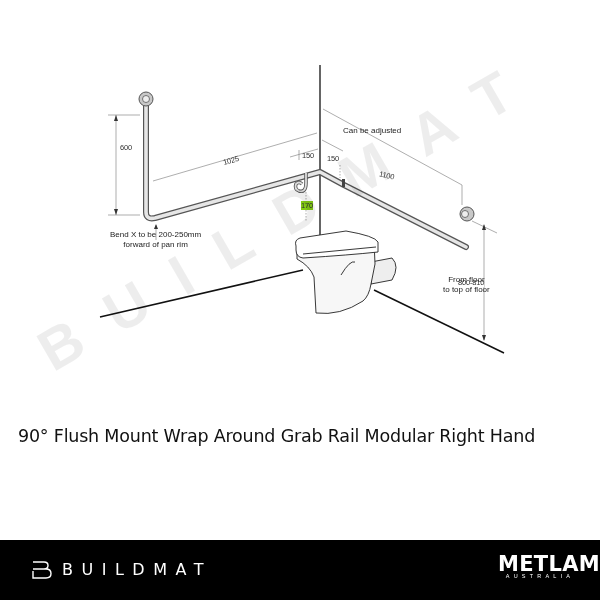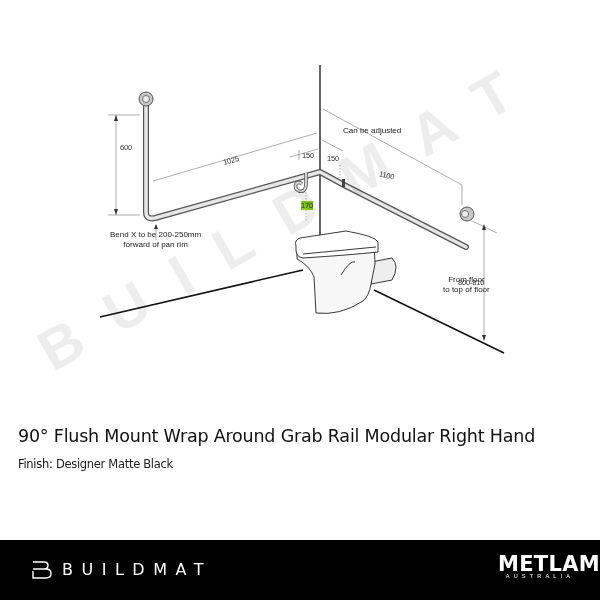--- a/index.html
+++ b/index.html
@@ -118,24 +118,20 @@
 </div>
 
 <div class="watermark">
   <svg width="600" height="420" viewBox="0 0 600 420">
     <text x="300" y="230" text-anchor="middle" font-size="58" fill="#000" fill-opacity="0.07" letter-spacing="34" transform="rotate(-30 300 230)">BUILDMAT</text>
   </svg>
 </div>
 
 <div class="info">
   <div class="title">90° Flush Mount Wrap Around Grab Rail Modular Right Hand</div>
-  <div class="row">
-    <span class="k">Finish:</span>
-    <span>Designer Matte Black</span>
-  </div>
 </div>
 
 <div class="footer">
   <div class="bm-logo">
     <svg class="bm-mark" viewBox="0 0 20 18">
       <path d="M1,1 L12,1 Q16,1 16,4.5 Q16,8 12,8 L1,8 M5,8 L14,8 Q19,8 19,12.5 Q19,17 14,17 L1,17 L1,10" fill="none" stroke="#fff" stroke-width="1.4"></path>
     </svg>
     <span class="bm-text">BUILDMAT</span>
   </div>
 </div>

